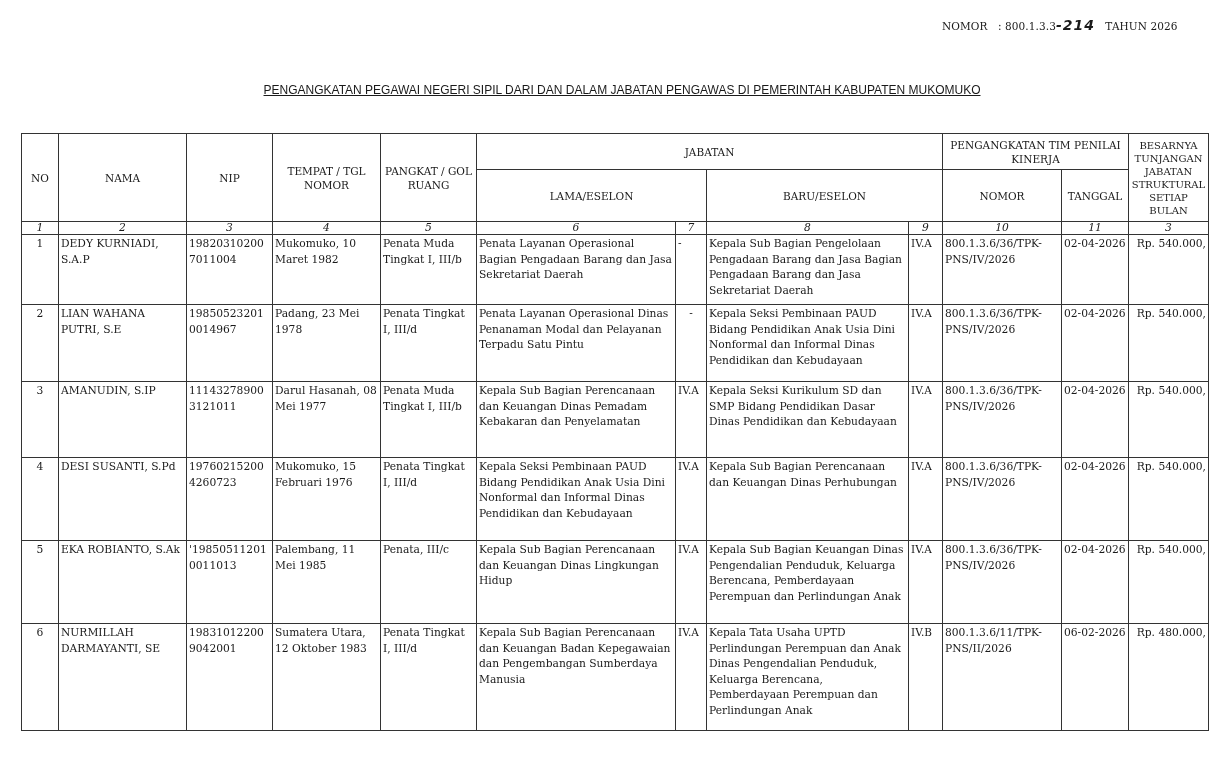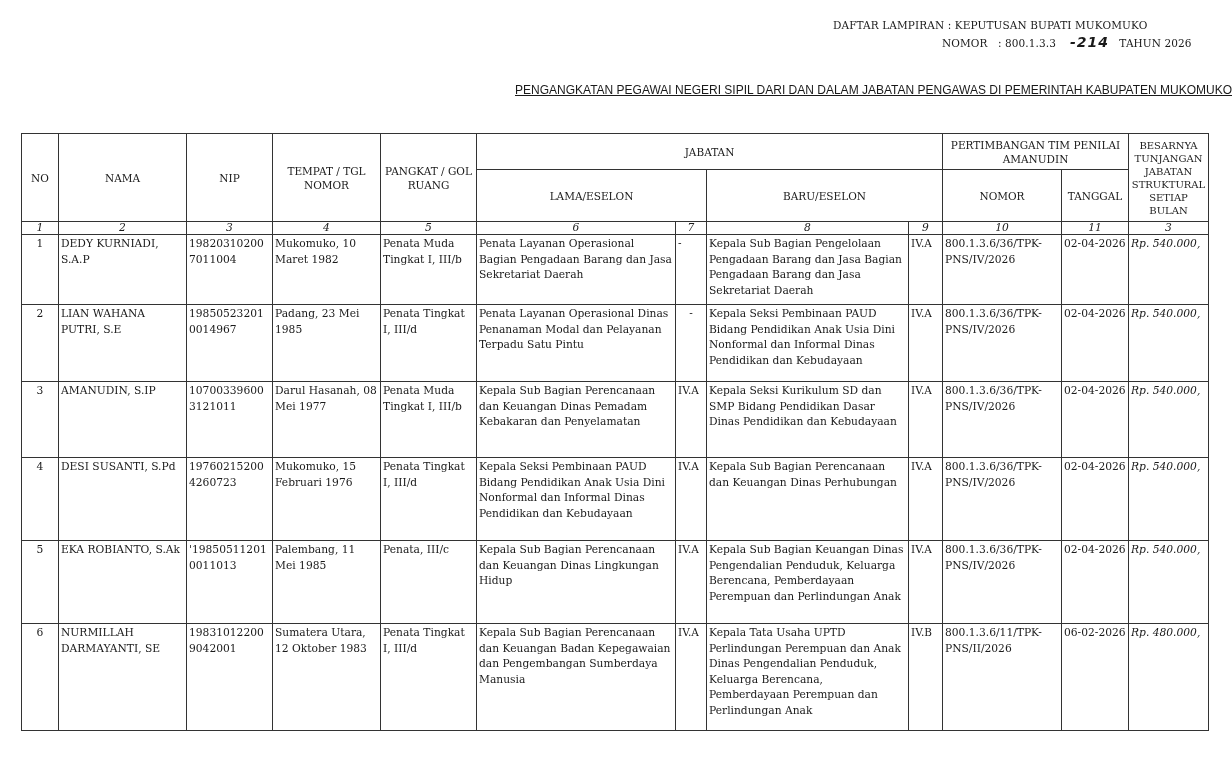--- a/index.html
+++ b/index.html
@@ -9,25 +9,25 @@
     color: #1a1a1a;
   }
   .header-block {
     position: absolute; left: 833px; top: 17px;
     font-size: 10.5px; line-height: 17px; letter-spacing: 0.1px;
   }
   .header-block .row { white-space: nowrap; }
   .header-block .indent { padding-left: 109px; }
   .hand {
     font-family: "DejaVu Sans", sans-serif; font-weight: bold; font-style: italic;
-    font-size: 14px; letter-spacing: 1px; padding-left: 14px;
+    font-size: 14px; letter-spacing: 1px;
   }
   .doc-title {
     position: absolute; left: 0; width: 1232px; top: 83px;
-    text-align: right; font-size: 12px; letter-spacing: 0px;
+    text-align: center; font-size: 12px; letter-spacing: 0px;
     font-family: "Liberation Sans", sans-serif;
   }
   .doc-title span { text-decoration: underline; padding-left: 12px; }
 
   table.main {
     position: absolute; left: 21px; top: 133px;
     border-collapse: collapse; table-layout: fixed;
     font-size: 10.7px; line-height: 15.5px;
   }
   table.main td, table.main th {
@@ -35,31 +35,27 @@
     overflow: hidden; word-wrap: break-word;
   }
   table.main th {
     font-weight: normal; text-align: center; vertical-align: middle;
     font-size: 10.5px; line-height: 14px;
   }
   table.main tr.nums td {
     text-align: center; font-style: italic; padding: 0; line-height: 12px; height: 12px;
   }
   table.main td.center { text-align: center; }
-  table.main td.right { text-align: left; font-style: italic; }
+  table.main td.right { text-align: right; }
   .eselon { font-size: 10.5px; }
 </style>
 </head>
 <body>
 
 <div class="header-block">
-  <div class="row">
-    <span>DAFTAR LAMPIRAN :</span>
-    <span>KEPUTUSAN BUPATI MUKOMUKO</span>
-  </div>
   <div class="row indent">
     <span>NOMOR</span>
     &nbsp;&nbsp;<span>:</span>
     <span>800.1.3.3</span><span class="hand">-214</span>
     &nbsp;&nbsp;<span>TAHUN 2026</span>
   </div>
 </div>
 
 <div class="doc-title">
   <span>PENGANGKATAN PEGAWAI NEGERI SIPIL DARI DAN DALAM JABATAN PENGAWAS DI PEMERINTAH KABUPATEN MUKOMUKO</span>
@@ -81,21 +77,21 @@
     <col style="width:80px">
   </colgroup>
   <thead>
     <tr style="height:36px">
       <th rowspan="2">NO</th>
       <th rowspan="2">NAMA</th>
       <th rowspan="2">NIP</th>
       <th rowspan="2">TEMPAT / TGL NOMOR</th>
       <th rowspan="2">PANGKAT / GOL RUANG</th>
       <th colspan="4">JABATAN</th>
-      <th colspan="2">PERTIMBANGAN TIM PENILAI AMANUDIN</th>
+      <th colspan="2">PENGANGKATAN TIM PENILAI KINERJA</th>
       <th rowspan="2" style="font-size:10px;line-height:13px">BESARNYA TUNJANGAN JABATAN STRUKTURAL SETIAP BULAN</th>
     </tr>
     <tr style="height:52px">
       <th colspan="2">LAMA/ESELON</th>
       <th colspan="2">BARU/ESELON</th>
       <th>NOMOR</th>
       <th>TANGGAL</th>
     </tr>
     <tr class="nums">
       <td>1</td>
@@ -124,34 +120,34 @@
       <td>Kepala Sub Bagian Pengelolaan Pengadaan Barang dan Jasa Bagian Pengadaan Barang dan Jasa Sekretariat Daerah</td>
       <td class="eselon">IV.A</td>
       <td>800.1.3.6/36/TPK-PNS/IV/2026</td>
       <td>02-04-2026</td>
       <td class="right">Rp. 540.000,</td>
     </tr>
     <tr style="height:77px">
       <td class="center">2</td>
       <td>LIAN WAHANA PUTRI, S.E</td>
       <td><span>19850523201</span><br><span>0014967</span></td>
-      <td>Padang, 23 Mei 1985</td>
+      <td>Padang, 23 Mei 1978</td>
       <td>Penata Tingkat I, III/d</td>
       <td>Penata Layanan Operasional Dinas Penanaman Modal dan Pelayanan Terpadu Satu Pintu</td>
       <td class="eselon center">-</td>
       <td>Kepala Seksi Pembinaan PAUD Bidang Pendidikan Anak Usia Dini Nonformal dan Informal Dinas Pendidikan dan Kebudayaan</td>
       <td class="eselon">IV.A</td>
       <td>800.1.3.6/36/TPK-PNS/IV/2026</td>
       <td>02-04-2026</td>
       <td class="right">Rp. 540.000,</td>
     </tr>
     <tr style="height:76px">
       <td class="center">3</td>
       <td>AMANUDIN, S.IP</td>
-      <td><span>10700339600</span><br><span>3121011</span></td>
+      <td><span>11143278900</span><br><span>3121011</span></td>
       <td>Darul Hasanah, 08 Mei 1977</td>
       <td>Penata Muda Tingkat I, III/b</td>
       <td>Kepala Sub Bagian Perencanaan dan Keuangan Dinas Pemadam Kebakaran dan Penyelamatan</td>
       <td class="eselon">IV.A</td>
       <td>Kepala Seksi Kurikulum SD dan SMP Bidang  Pendidikan Dasar Dinas Pendidikan dan Kebudayaan</td>
       <td class="eselon">IV.A</td>
       <td>800.1.3.6/36/TPK-PNS/IV/2026</td>
       <td>02-04-2026</td>
       <td class="right">Rp. 540.000,</td>
     </tr>

